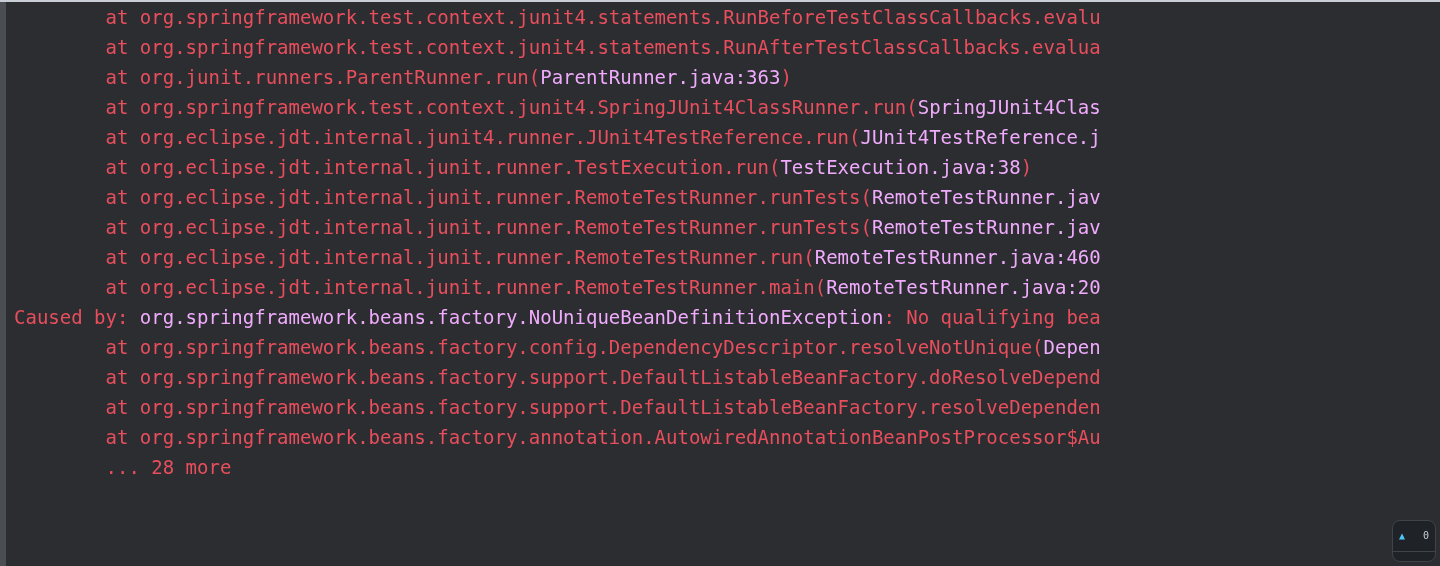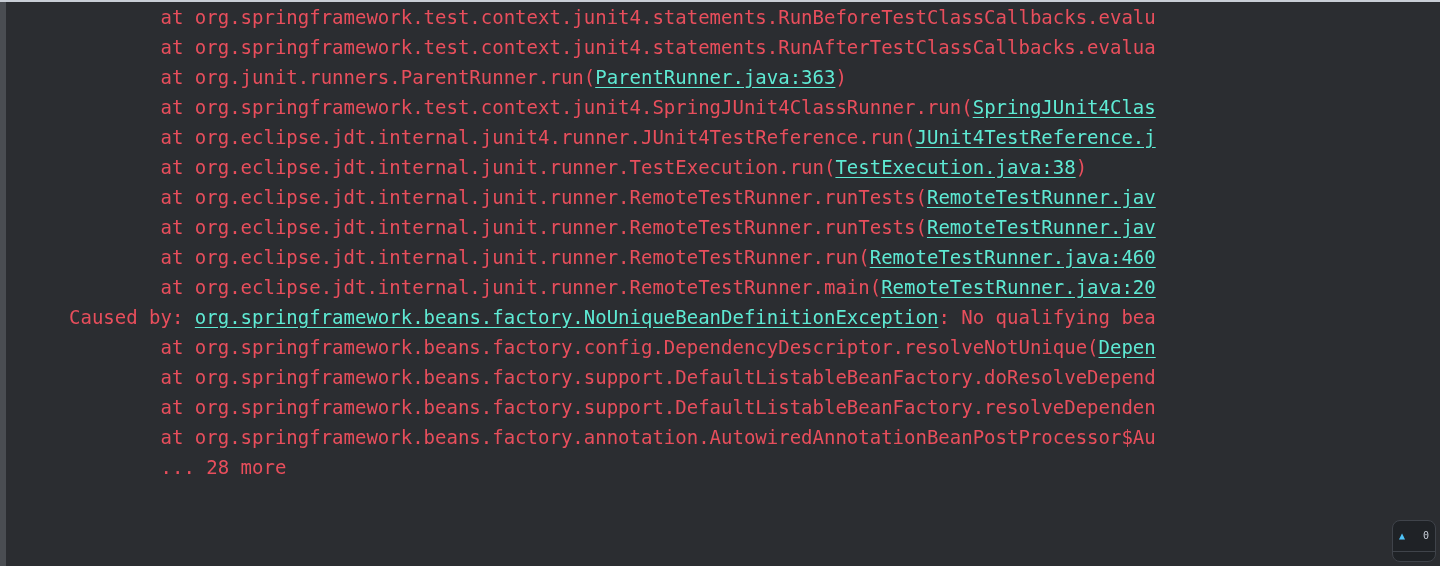--- a/index.html
+++ b/index.html
@@ -28,27 +28,26 @@
     width: 100%;
     height: 2px;
     background: #c9ced6;
   }
   .console {
     position: absolute;
     left: 6px;
     top: 2px;
     right: 0;
     bottom: 0;
-    padding-left: 19px;
+    padding-left: 8px;
     white-space: pre;
     color: #dee4ef;
-    margin-left: 44px;
   }
   .err   { color: #e84e5c; }
-  .link  { color: #5eead4; text-decoration: underline; text-underline-offset: 3px; }
+  .link  { color: #f0abfc; text-underline-offset: 3px; }
   .line  { height: 30px; }
 
   .scroll-widget {
     position: absolute;
     right: 4px;
     bottom: 4px;
     width: 42px;
     height: 40px;
     background: #1f2226;
     border: 1px solid #3f434a;

